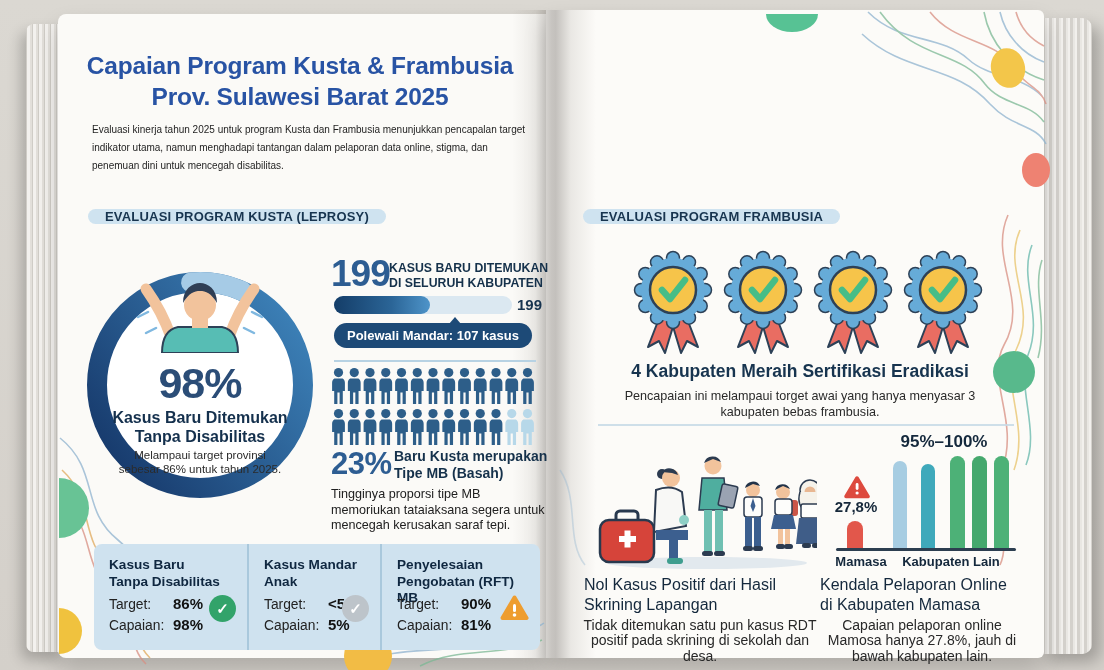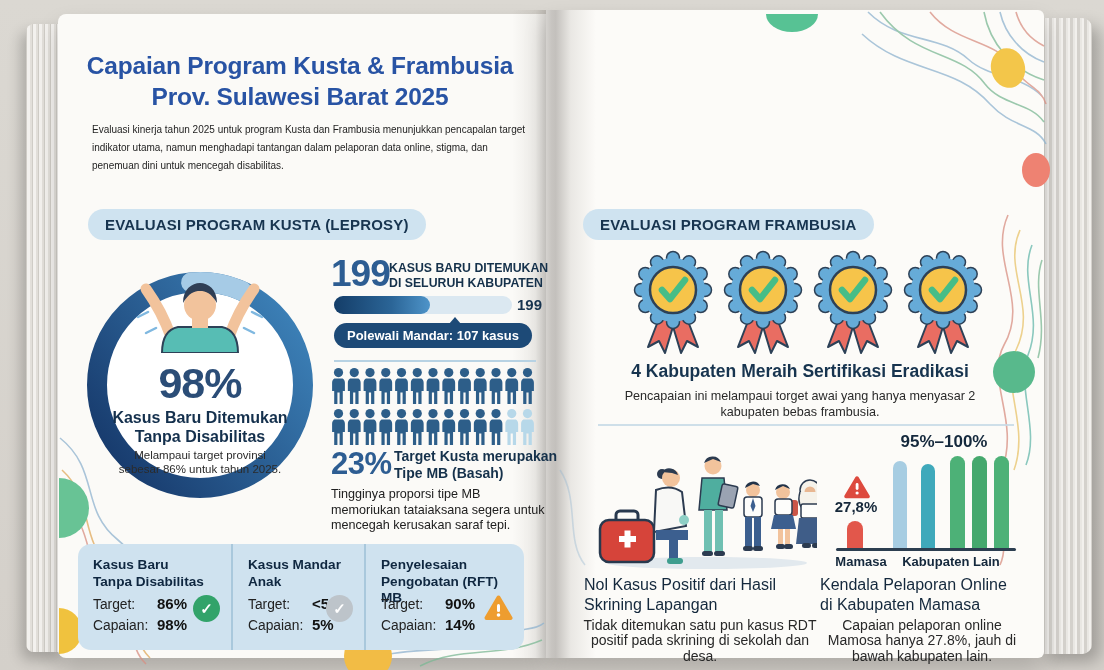--- a/index.html
+++ b/index.html
@@ -16,21 +16,21 @@
   .right-page { position:absolute; left:546px; top:10px; width:498px; height:648px; background:#fcfbf8; border-radius:0 6px 6px 0; box-shadow:0 12px 22px rgba(0,0,0,.18); }
   .spine { position:absolute; left:512px; top:10px; width:84px; height:648px; pointer-events:none;
     background:linear-gradient(90deg, rgba(70,60,50,0) 0%, rgba(70,60,50,.08) 28%, rgba(48,40,34,.26) 47%, rgba(48,40,34,.28) 52%, rgba(70,60,50,.10) 70%, rgba(70,60,50,0) 100%); }
   .deco { position:absolute; left:0; top:0; width:1104px; height:670px; pointer-events:none; }
 
   .abs { position:absolute; }
 
   
   .main-title { left:70px; top:50px; width:460px; color:#2853a4; font-weight:bold; font-size:24.5px; line-height:31px; text-align:center; letter-spacing:-.2px; }
   .intro { left:92px; top:121px; width:438px; font-size:10px; line-height:17.8px; color:#1e1e1e; font-weight:500; }
-  .badge { background:#cfe3f0; color:#17344f; font-weight:bold; font-size:15px; padding:7px 17px; border-radius:17px; letter-spacing:.2px; white-space:nowrap; }
+  .badge { background:#cfe3f0; color:#17344f; font-weight:bold; font-size:13px; padding:0 17px; border-radius:17px; letter-spacing:.2px; white-space:nowrap; }
   .badge-kusta { left:88px; top:209px; }
   .badge-fram { left:583px; top:209px; }
 
   .donut { left:80px; top:265px; width:240px; height:240px; }
   .donut-person { position:absolute; left:36px; top:0px; }
   .donut-value { position:absolute; left:20px; top:94px; width:200px; text-align:center; font-size:43px; font-weight:bold; color:#2b4d77; letter-spacing:-1px; }
   .donut-t { position:absolute; left:10px; width:220px; text-align:center; font-size:16px; font-weight:bold; color:#14304d; line-height:19px; }
   .donut-t1 { top:143px; } .donut-t2 { top:162px; }
   .donut-note { position:absolute; left:35px; top:184px; width:170px; text-align:center; font-size:11.5px; line-height:13.8px; color:#2b2b2b; }
 
@@ -40,21 +40,21 @@
   .pfill { position:absolute; left:0; top:0; height:18px; width:54%; border-radius:10px; background:linear-gradient(90deg,#143d68 0%,#2b6597 60%,#4e94c9 100%); }
   .pend { left:517px; top:296px; font-size:15px; font-weight:bold; color:#17344f; }
   .ptip { left:334px; top:323px; background:#1d4a77; color:#fff; font-weight:bold; font-size:13px; padding:5px 13px; border-radius:15px; white-space:nowrap; }
   .ptip::before { content:""; position:absolute; top:-6px; left:58%; border:6px solid transparent; border-bottom:7px solid #1d4a77; border-top:0; }
   .div1 { left:334px; top:360px; width:202px; height:2px; background:#b7d2e3; }
   .picto { left:331px; top:368px; }
   .val-91 { left:331px; top:446px; font-size:31px; font-weight:bold; color:#2d5d92; letter-spacing:-.5px; }
   .lbl-91 { left:394px; top:448px; font-size:14px; font-weight:bold; line-height:17px; color:#15314b; }
   .mb-note { left:331px; top:487px; width:216px; font-size:12.6px; line-height:15.6px; color:#202020; }
 
-  .kpi { left:78px; top:544px; width:446px; height:106px; background:#cfe2ef; border-radius:13px; display:flex; }
+  .kpi { left:94px; top:544px; width:446px; height:106px; background:#cfe2ef; border-radius:8px; display:flex; }
   .kpi-col { position:relative; padding:13px 8px 10px 15px; }
   .kpi-col + .kpi-col { border-left:2px solid #a9c8dc; }
   .kc1 { width:153px; } .kc2 { width:133px; } .kc3 { width:160px; }
   .kpi-title { font-size:13.6px; font-weight:bold; color:#0f2740; line-height:16.5px; height:37px; }
   .kpi-row { font-size:13.8px; color:#222; line-height:19.5px; }
   .kpi-label { display:inline-block; width:64px; }
   .kpi-val { font-weight:bold; font-size:15px; color:#111; }
   .kpi-ic { position:absolute; right:11px; top:51px; }
   .ic-circle { width:27px; height:27px; border-radius:50%; color:#fff; font-size:15px; font-weight:bold; display:flex; align-items:center; justify-content:center; }
   .ic-green { background:#32a36a; } .ic-gray { background:#bdc4ca; }
@@ -213,21 +213,21 @@
         <use href="#pg" x="157.5" y="41"></use>
     </g>
     <g fill="#b7d8e9">
       <use href="#pg" x="173.25" y="41"></use>
         <use href="#pg" x="189" y="41"></use>
     </g>
   </svg>
 
   <div class="abs val-91">23%</div>
   <div class="abs lbl-91">
-    <div>Target Kusta merupakan</div>
+    <div>Baru Kusta merupakan</div>
     <div>Tipe MB (Basah)</div>
   </div>
   <div class="abs mb-note">Tingginya proporsi tipe MB memoriukan tataiaksana segera untuk mencegah kerusakan saraf tepi.</div>
 
   <div class="abs kpi">
     <div class="kpi-col kc1">
       <div class="kpi-title">
         <div>Kasus Baru</div>
         <div>Tanpa Disabilitas</div>
       </div>
@@ -243,21 +243,21 @@
       <div class="kpi-row"><span class="kpi-label">Target:</span><span class="kpi-val">&lt;5%</span></div>
       <div class="kpi-row"><span class="kpi-label">Capaian:</span><span class="kpi-val">5%</span></div>
       <div class="kpi-ic ic-circle ic-gray"></div>
     </div>
     <div class="kpi-col kc3">
       <div class="kpi-title">
         <div>Penyelesaian</div>
         <div>Pengobatan (RFT) MB</div>
       </div>
       <div class="kpi-row"><span class="kpi-label">Target:</span><span class="kpi-val">90%</span></div>
-      <div class="kpi-row"><span class="kpi-label">Capaian:</span><span class="kpi-val">14%</span></div>
+      <div class="kpi-row"><span class="kpi-label">Capaian:</span><span class="kpi-val">81%</span></div>
       <svg class="kpi-ic" width="29" height="26" viewBox="0 0 29 26">
         <path d="M14.5,2.5 L26.5,23 L2.5,23 Z" fill="#ee9d2f" stroke="#ee9d2f" stroke-width="4" stroke-linejoin="round"></path>
         <rect x="13" y="9" width="3" height="8" rx="1.5" fill="#fff"></rect>
           <circle cx="14.5" cy="20" r="1.8" fill="#fff"></circle>
       </svg>
     </div>
   </div>
 
   <div class="abs badge badge-fram">EVALUASI PROGRAM FRAMBUSIA</div>
 
@@ -284,21 +284,21 @@
         <circle cx="45" cy="40" r="23" fill="#f6c44a" stroke="#2d4157" stroke-width="2.5"></circle>
         <path d="M34,40 L42,49 L57,30" fill="none" stroke="#46bd87" stroke-width="6.5" stroke-linecap="round" stroke-linejoin="round"></path>
       </g>
     </defs>
     <use href="#medal" x="0" y="0"></use>
       <use href="#medal" x="90" y="0"></use>
       <use href="#medal" x="180" y="0"></use>
       <use href="#medal" x="270" y="0"></use>
   </svg>
   <div class="abs medal-title">4 Kabupaten Meraih Sertifikasi Eradikasi</div>
-  <div class="abs medal-note">Pencapaian ini melampaui torget awai yang hanya menyasar 2 kabupaten bebas frambusia.</div>
+  <div class="abs medal-note">Pencapaian ini melampaui torget awai yang hanya menyasar 3 kabupaten bebas frambusia.</div>
   <div class="abs div2"></div>
 
   <svg class="abs illus" width="225" height="140" viewBox="0 0 225 140">
     <ellipse cx="115" cy="133" rx="100" ry="6" fill="#e2e9ee"></ellipse>
     <g>
       <path d="M24,92 v-7 a4,4 0 0 1 4,-4 h14 a4,4 0 0 1 4,4 v7" fill="none" stroke="#28394e" stroke-width="3"></path>
       <rect x="8" y="90" width="54" height="42" rx="9" fill="#d6443a" stroke="#28394e" stroke-width="2.5"></rect>
       <rect x="27" y="106" width="17" height="6" fill="#fff"></rect>
         <rect x="32.5" y="100.5" width="6" height="17" fill="#fff"></rect>
     </g>

